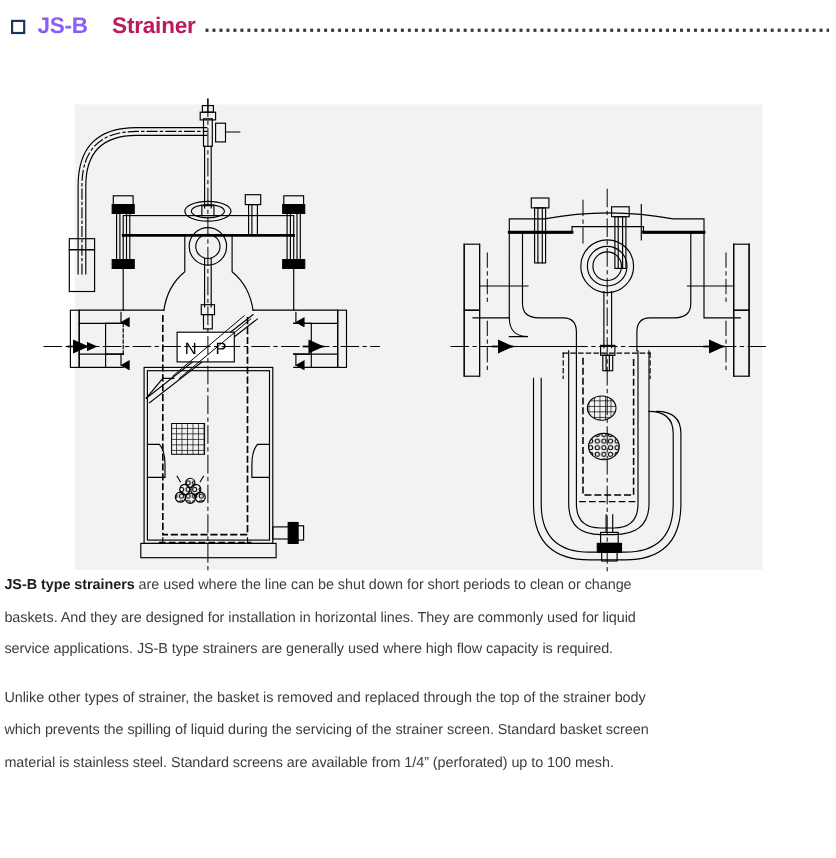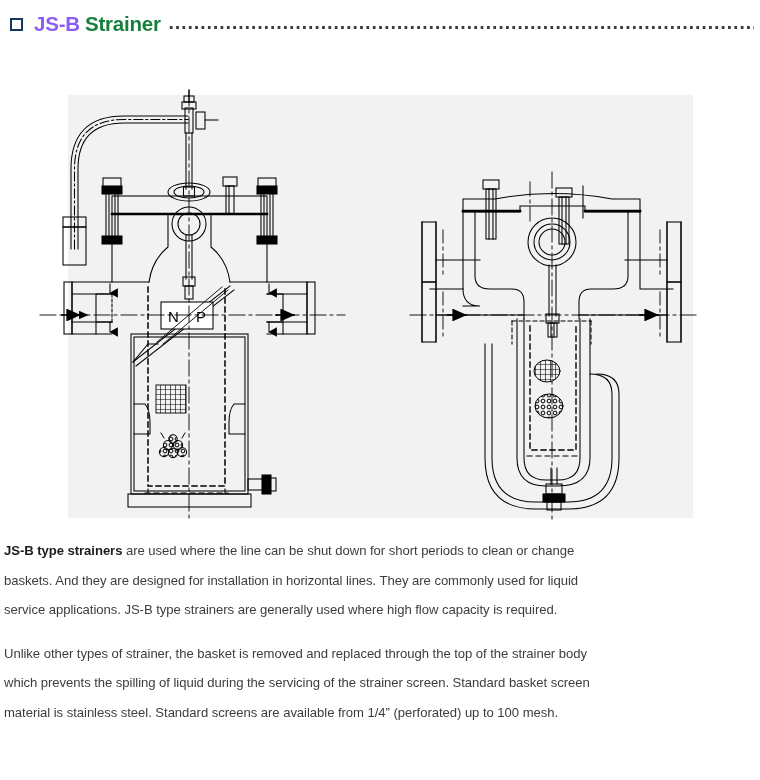--- a/index.html
+++ b/index.html
@@ -35,21 +35,21 @@
     top: 1px;
   }
   .title-text {
     font-size: 20.5px;
     font-weight: bold;
     letter-spacing: -0.2px;
     white-space: nowrap;
     flex: 0 0 auto;
   }
   .title-code { color: #8b5cf6; }
-  .title-name { color: #15803d; margin-left: 5px; }
+  .title-name { color: #be185d; margin-left: 22px; }
   .leader-dots {
     flex: 1 1 auto;
     height: 20px;
     margin-left: 7px;
     position: relative;
     overflow: hidden;
   }
   .leader-dots::after {
     content: "";
     position: absolute;
@@ -81,21 +81,21 @@
   .drawing-svg {
     position: absolute;
     left: 0;
     top: 0;
   }
 
   
   .body-copy {
     position: absolute;
     left: 0;
-    top: 536px;
+    top: 516px;
     width: 604px;
     padding: 0 6px 0 4px;
     box-sizing: border-box;
   }
   .para {
     font-size: 13.1px;
     line-height: 29.5px;
     color: #3d3d3d;
     margin: 0 0 14px 0;
     text-align: left;

